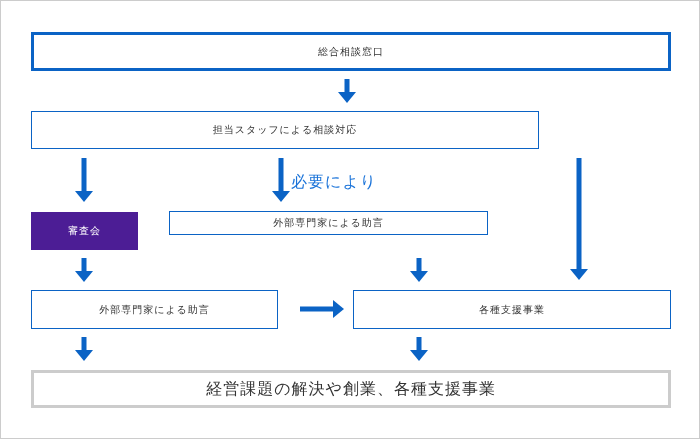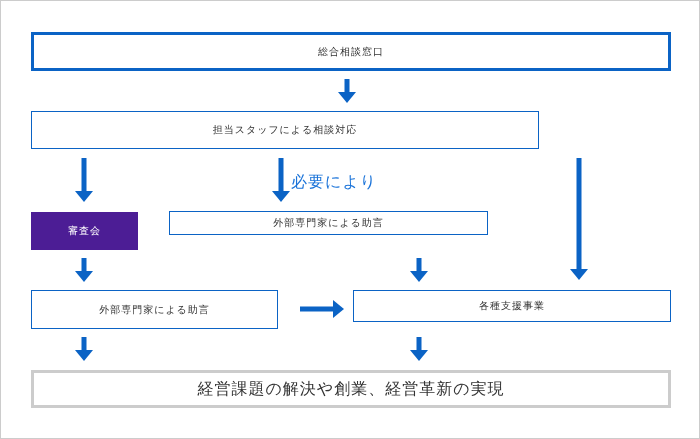--- a/index.html
+++ b/index.html
@@ -108,27 +108,27 @@
     <div class="head"></div>
   </div>
 
   <div class="node border-thin" style="left:30px; top:289px; width:247px; height:39px;">外部専門家による助言</div>
 
   <div class="arrow-h" style="left:299px; top:299px; width:44px;">
     <div class="shaft"></div>
     <div class="head"></div>
   </div>
 
-  <div class="node border-thin" style="left:352px; top:289px; width:318px; height:32px;">各種支援事業</div>
+  <div class="node border-thin" style="left:352px; top:289px; width:318px; height:39px;">各種支援事業</div>
 
   <div class="arrow-v" style="left:74px; top:336px; height:24px;">
     <div class="shaft"></div>
     <div class="head"></div>
   </div>
 
   <div class="arrow-v" style="left:409px; top:336px; height:24px;">
     <div class="shaft"></div>
     <div class="head"></div>
   </div>
 
-  <div class="node border-muted" style="left:30px; top:369px; width:640px; height:38px;">経営課題の解決や創業、経営革新の実現</div>
+  <div class="node border-muted" style="left:30px; top:369px; width:640px; height:38px;">経営課題の解決や創業、各種支援事業</div>
 
 </div>
 
 </body></html>

